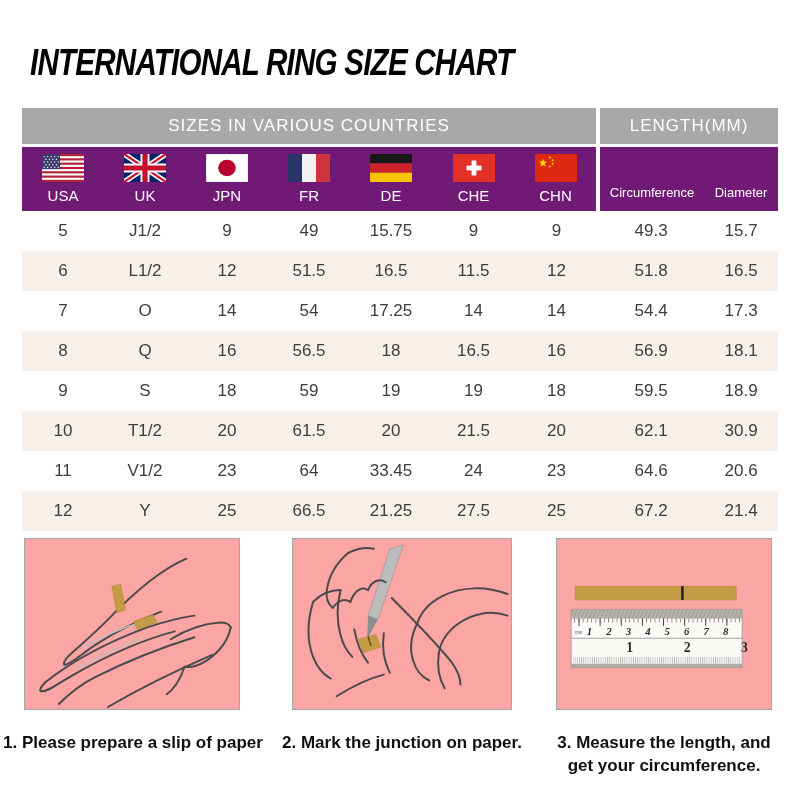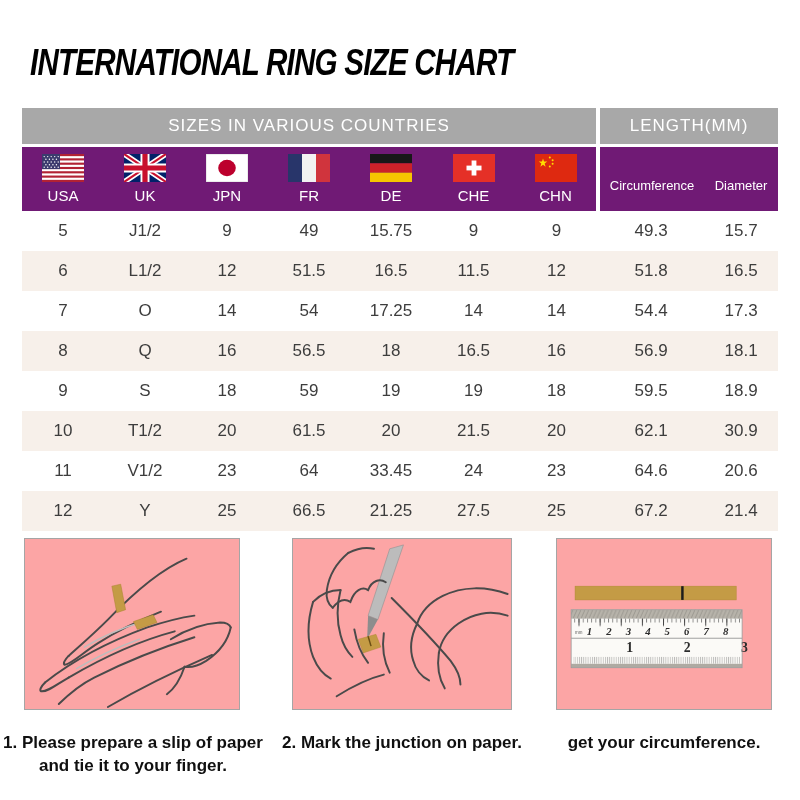--- a/index.html
+++ b/index.html
@@ -16,21 +16,21 @@
   table{border-collapse:collapse;table-layout:fixed;width:756px;}
   th,td{padding:0;margin:0;}
   tr.h1 th{background:#a8a8a8;color:#fff;font-weight:400;font-size:17px;
            letter-spacing:1px;height:36px;border-bottom:3px solid #fff;text-align:center;}
   th.hdr-left{border-right:4px solid #fff;}
   tr.h2 th{background:#701a75;height:64px;vertical-align:bottom;font-weight:400;}
   .flagbox{display:flex;flex-direction:column;align-items:center;justify-content:space-between;
            height:64px;box-sizing:border-box;padding:7px 0 8px;}
   .flagbox .cc{color:#fff;font-size:15px;line-height:1;}
   th.col-circ{border-left:4px solid #fff;}
-  th.col-circ div,th.col-diam div{color:#fff;font-size:13px;padding-bottom:18px;text-align:center;}
+  th.col-circ div,th.col-diam div{color:#fff;font-size:13px;padding-bottom:11px;text-align:center;}
   tbody td{height:40px;text-align:center;font-size:17px;color:#3d3d3d;background:transparent;}
   tbody tr.alt td{background:#f7f0ea;}
   .flag{display:block;}
 
   
   .figbox{position:absolute;border:1.5px solid #a5a5a5;background:#fca5a5;box-sizing:border-box;}
   #fig1{left:24px;top:538px;width:216px;height:172px;}
   #fig2{left:292px;top:538px;width:220px;height:172px;}
   #fig3{left:556px;top:538px;width:216px;height:172px;}
   .caption{position:absolute;top:732px;text-align:center;font-size:17px;font-weight:700;
@@ -359,23 +359,23 @@
       <line x1="14" y1="101" x2="188" y2="101" stroke="#888" stroke-width="0.8"></line>
       <text x="70" y="115" font-size="14" font-weight="bold" fill="#2b2b2b" font-family="Liberation Serif, serif" textLength="124" lengthAdjust="spacing">1 2 3</text>
       <rect x="16" y="117" width="170" height="10" fill="url(#pt-fine)"></rect>
       <rect x="14" y="127" width="174" height="4" fill="#aeaaa2"></rect>
       <rect x="14" y="72" width="174" height="59" fill="none" stroke="#999" stroke-width="0.8"></rect>
     </svg>
   </div>
 
   <div class="caption" id="cap1">
     <div>1. Please prepare a slip of paper</div>
-    <div>and tie it to your finger.</div>
   </div>
   <div class="caption" id="cap2">
     <div>2. Mark the junction on paper.</div>
     <div></div>
   </div>
   <div class="caption" id="cap3">
+    <div>3. Measure the length, and</div>
     <div>get your circumference.</div>
   </div>
 
 </div>
 
 </body></html>

